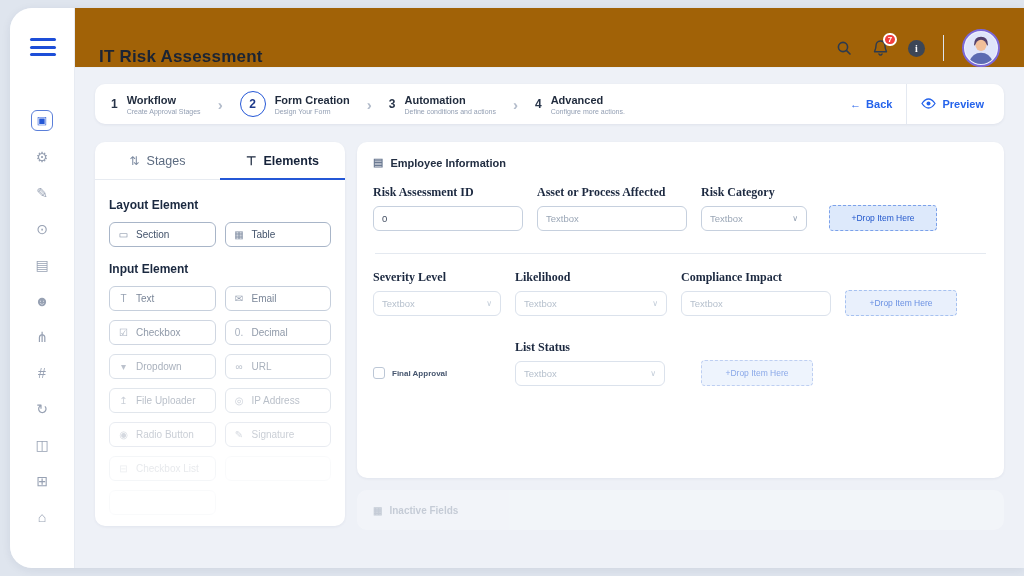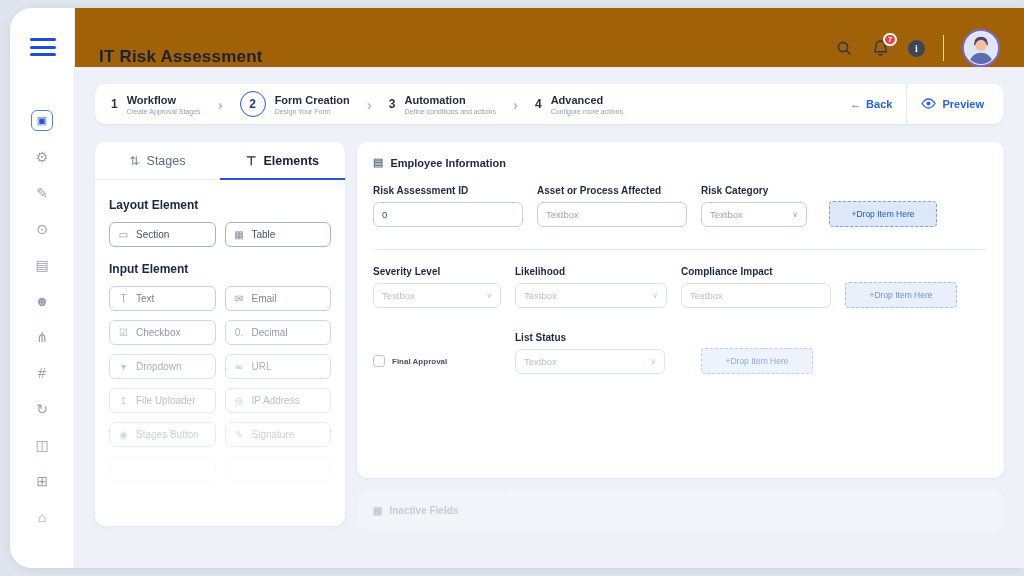--- a/index.html
+++ b/index.html
@@ -64,21 +64,21 @@
   .o1{opacity:.8} .o2{opacity:.68} .o3{opacity:.52} .o4{opacity:.42}
   .o5{opacity:.32} .o6{opacity:.22} .o7{opacity:.14} .o8{opacity:.07}
   
   .canvas-col { flex:1; display:flex; flex-direction:column; min-width:0; }
   .canvas { background:#fff; border-radius:10px; box-shadow:0 1px 3px rgba(25,39,80,.06); padding:14px 16px; height:336px; }
   .canvas-header { display:flex; align-items:center; gap:7px; font-size:11px; font-weight:700; color:#222e42; }
   .canvas-header .ci { color:#6b7a92; font-size:11px; }
   .frow { display:flex; align-items:flex-end; gap:14px; }
   .frow.r1 { margin-top:16px; }
   .frow.r3 { margin-top:24px; }
-  .flabel { font-size:10px; font-weight:700; color:#1c2940; margin-bottom:6px; white-space:nowrap; }
+  .flabel { font-size:12px; font-weight:700; color:#1c2940; margin-bottom:6px; white-space:nowrap;font-family:Liberation Serif, serif; }
   .finput { height:25px; border:1px solid #c6d0de; border-radius:6px; background:#fff; display:flex; align-items:center; padding:0 8px; font-size:9.5px; color:#9aa6b6; font-family:"Liberation Sans", sans-serif; }
   input.finput { outline:none; width:100%; }
   input.finput.hasvalue { color:#404c60; }
   input.finput::placeholder { color:#9aa6b6; }
   .fselect { justify-content:space-between; gap:6px; cursor:pointer; }
   .chev { color:#93a0b2; font-size:8px; }
   .disabled .finput { border-color:#dbe2ec; color:#b6c0cd; }
   .disabled input.finput::placeholder { color:#b6c0cd; }
   .disabled .chev { color:#c3cdd9; }
   .w-id{width:128px} .w-asset{width:110px} .w-cat{width:106px}
@@ -255,25 +255,29 @@
             <div class="pal-item o4">
               <span class="pi">↥</span>
               <span>File Uploader</span>
             </div>
             <div class="pal-item o4">
               <span class="pi">◎</span>
               <span>IP Address</span>
             </div>
             <div class="pal-item o5">
               <span class="pi">◉</span>
-              <span>Stages Button</span>
+              <span>Radio Button</span>
             </div>
             <div class="pal-item o5">
               <span class="pi">✎</span>
               <span>Signature</span>
+            </div>
+            <div class="pal-item o7">
+              <span class="pi">⊟</span>
+              <span>Checkbox List</span>
             </div>
             <div class="pal-item o8"></div>
             <div class="pal-item o8"></div>
           </div>
         </div>
       </aside>
 
       <div class="canvas-col">
         <section class="canvas">
           <div class="canvas-header">

